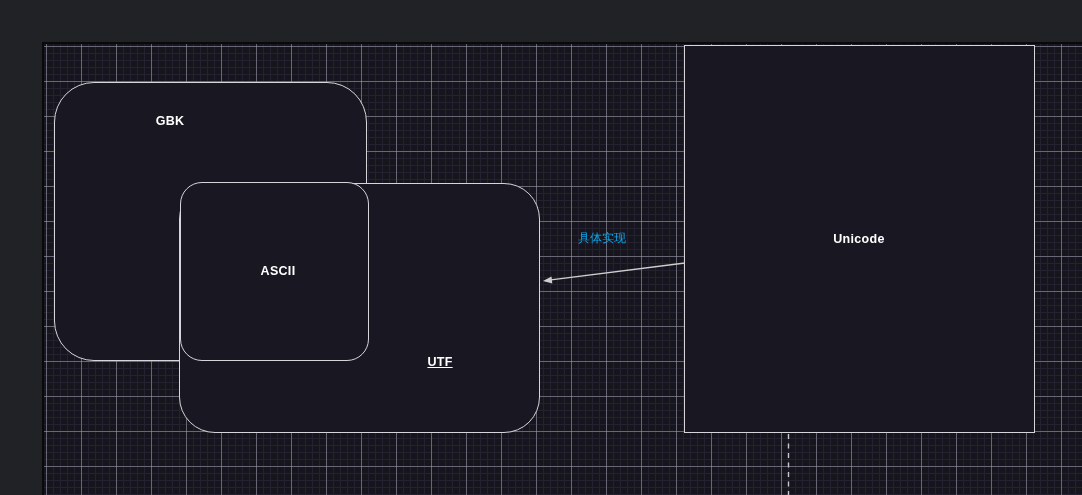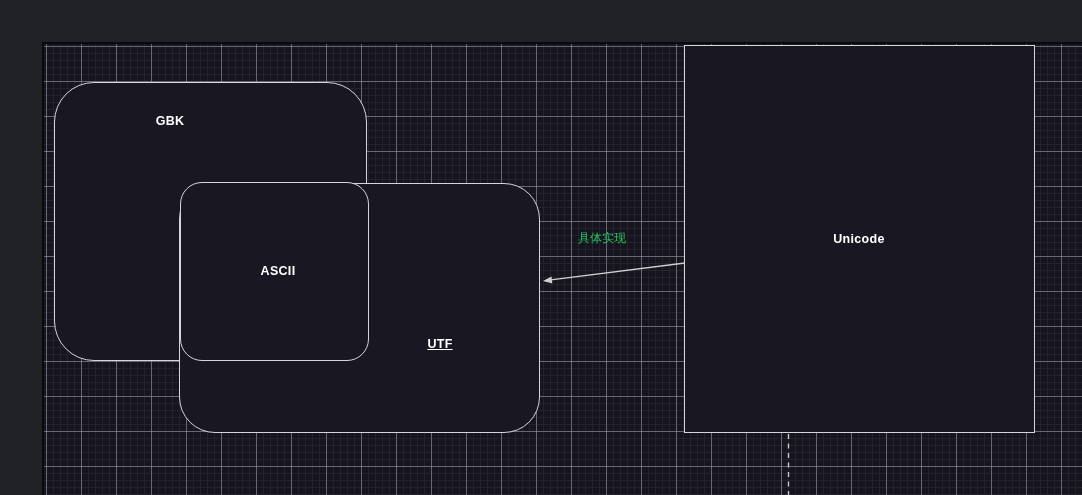--- a/index.html
+++ b/index.html
@@ -48,28 +48,28 @@
     transform: translate(-50%, -50%);
     color: #ffffff;
     font-size: 12.5px;
     font-weight: 600;
     letter-spacing: 0.3px;
     white-space: nowrap;
     z-index: 5;
   }
   #label-gbk     { left: 170px; top: 121px; }
   #label-ascii   { left: 278px; top: 271px; }
-  #label-utf     { left: 440px; top: 344px; text-decoration: underline; }
+  #label-utf     { left: 440px; top: 362px; text-decoration: underline; }
   #label-unicode { left: 859px; top: 239px; }
   #label-edge {
     position: absolute;
     left: 602px;
     top: 238px;
     transform: translate(-50%, -50%);
-    color: #22c55e;
+    color: #0ea5e9;
     font-size: 12px;
     font-weight: 400;
     white-space: nowrap;
     z-index: 5;
   }
   svg.overlay {
     position: absolute;
     left: 0;
     top: 0;
     width: 1082px;

